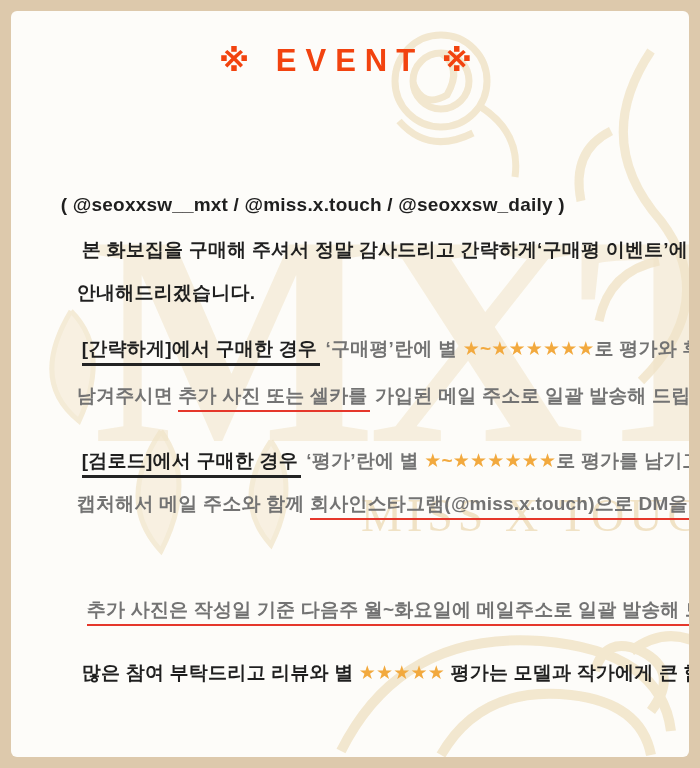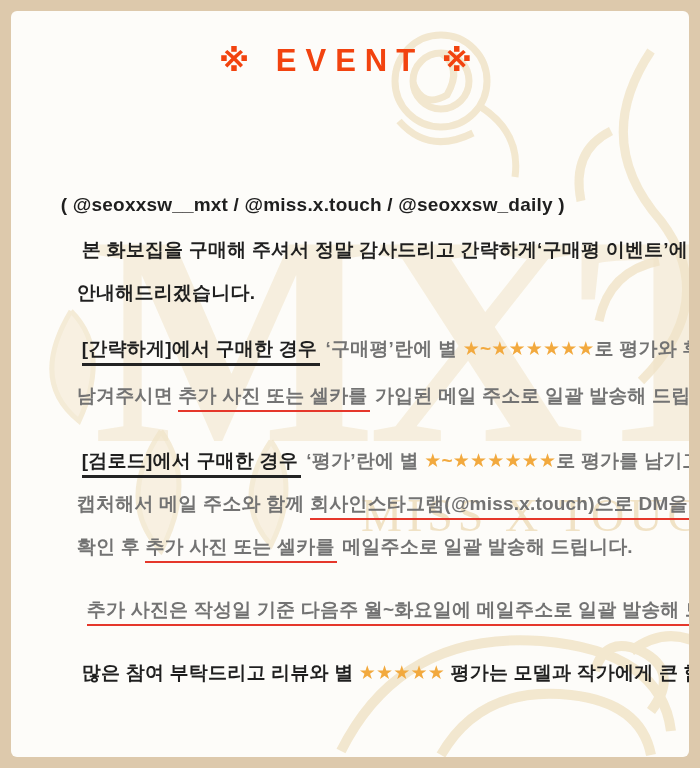--- a/index.html
+++ b/index.html
@@ -127,23 +127,20 @@
       <div class="line red" style="left:22px;top:350px;">
         <span>남겨주시면 </span><span class="u-red">추가 사진 또는 셀카를</span><span> 가입된 메일 주소로 일괄 발송해 드립니다.</span>
       </div>
 
       <div class="line" style="left:27px;top:415px;">
         <span class="u-black">[검로드]에서 구매한 경우</span><span class="red"> ‘평가’란에 별 </span><span class="gold">★~★★★★★★</span><span class="red">로 평가를 남기고 화면을</span>
       </div>
       <div class="line red" style="left:22px;top:458px;">
         <span>캡처해서 메일 주소와 함께 </span><span class="u-red">회사인스타그램(@miss.x.touch)으로 DM을 보내주세요.</span>
       </div>
-      <div class="line red" style="left:22px;top:501px;">
-        <span>확인 후 </span><span class="u-red">추가 사진 또는 셀카를</span><span> 메일주소로 일괄 발송해 드립니다.</span>
-      </div>
 
       <div class="line red" style="left:32px;top:566px;">
         <span class="u-red">추가 사진은 작성일 기준 다음주 월~화요일에 메일주소로 일괄 발송해 드립니다.</span>
       </div>
 
       <div class="line" style="left:27px;top:627px;">
         <span>많은 참여 부탁드리고 리뷰와 별 </span><span class="gold">★★★★★</span><span> 평가는 모델과 작가에게 큰 힘이 됩니다.</span>
       </div>
 
     </div>

